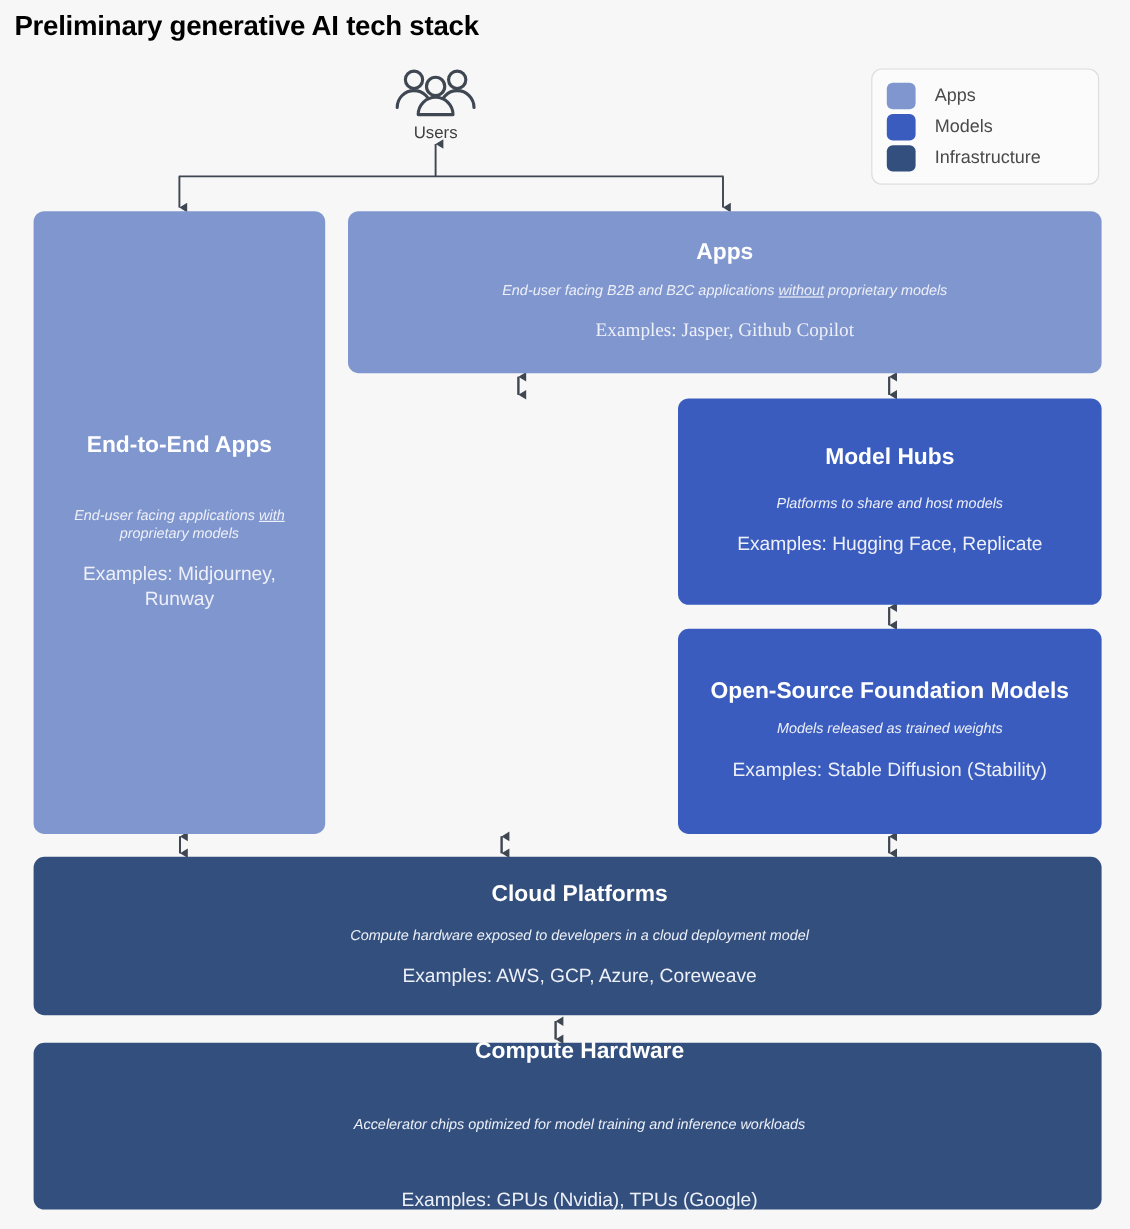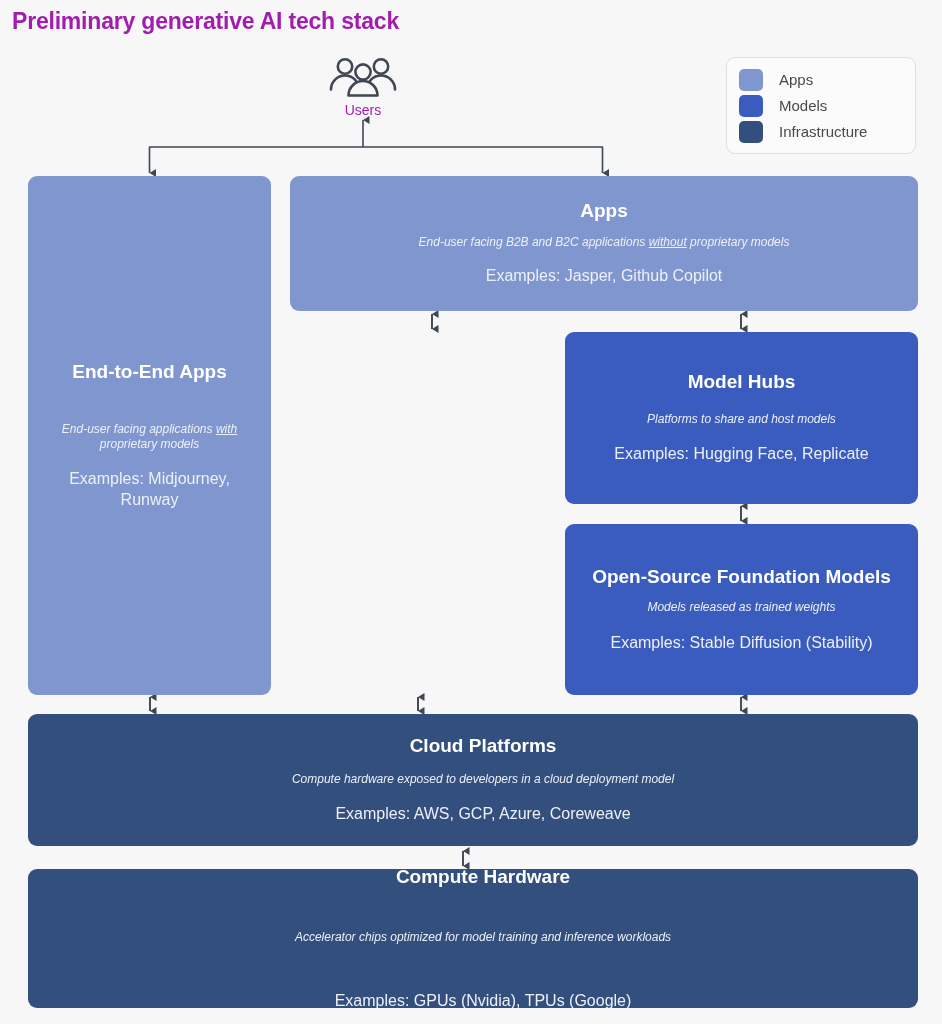--- a/index.html
+++ b/index.html
@@ -19,21 +19,21 @@
     background: #f7f7f7;
   }
 
   
   #page-title {
     position: absolute;
     left: 12px;
     top: 8px;
     font-size: 23px;
     font-weight: bold;
-    color: #a21caf;
+    color: #000000;
     letter-spacing: -0.2px;
   }
 
   
   #legend {
     position: absolute;
     left: 726px;
     top: 57px;
     width: 190px;
     height: 97px;
@@ -67,21 +67,21 @@
     position: absolute;
     left: 313px;
     top: 56px;
     width: 100px;
     text-align: center;
   }
   #users-icon svg { display: block; margin: 0 auto; }
   #users-label {
     margin-top: 2px;
     font-size: 14px;
-    color: #a21caf;
+    color: #404040;
   }
 
   
   #connectors {
     position: absolute;
     left: 0; top: 0;
     width: 942px; height: 1024px;
     pointer-events: none;
   }
 
@@ -125,21 +125,21 @@
   #box-end-to-end-apps { left: 28px;  top: 176px; width: 243px; height: 519px; }
   #box-apps            { left: 290px; top: 176px; width: 628px; height: 135px; }
   #box-closed-source   { left: 290px; top: 332px; width: 257px; height: 363px; }
   #box-model-hubs      { left: 565px; top: 332px; width: 353px; height: 172px; }
   #box-open-source     { left: 565px; top: 524px; width: 353px; height: 171px; }
   #box-cloud-platforms { left: 28px;  top: 714px; width: 890px; height: 132px; }
   #box-compute-hardware{ left: 28px;  top: 869px; width: 890px; height: 139px; gap: 28px; }
 
   #box-end-to-end-apps .box-title  { margin-bottom: 22px; }
   #box-apps .box-desc      { margin-top: 12px; }
-  #box-apps .box-examples  { margin-top: 16px; }
+  #box-apps .box-examples  { margin-top: 16px; font-family: Liberation Serif, serif; }
   #box-model-hubs .box-desc     { margin-top: 18px; }
   #box-open-source .box-desc    { margin-top: 12px; }
   #box-cloud-platforms .box-desc, #box-compute-hardware .box-desc { margin-top: 14px; }
 </style>
 </head>
 <body>
 
 <div id="canvas">
 
   <div id="page-title">Preliminary generative AI tech stack</div>

